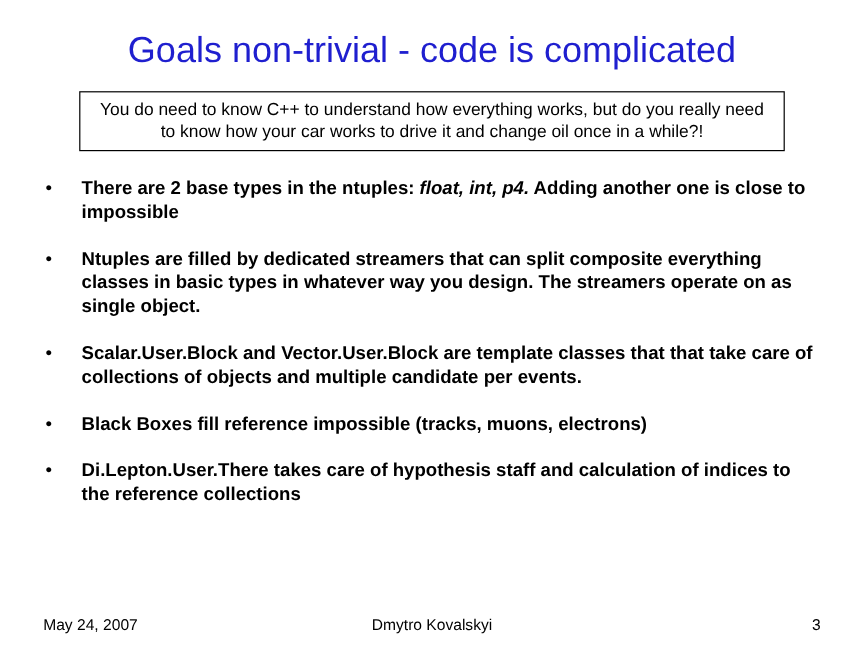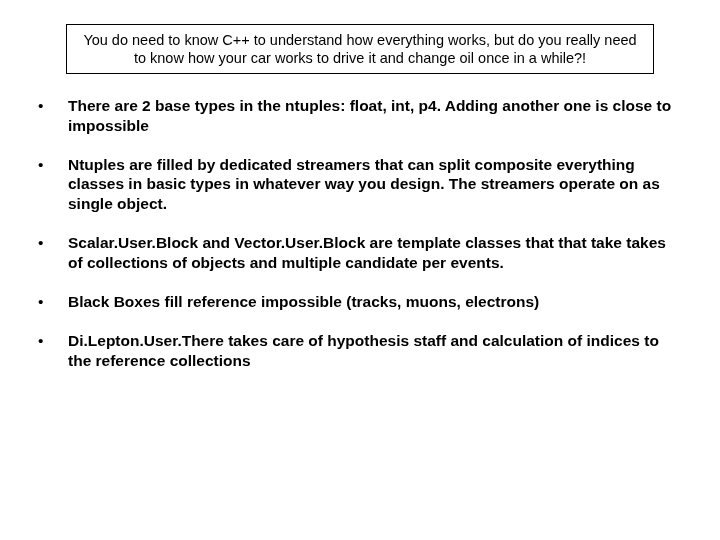--- a/index.html
+++ b/index.html
@@ -4,44 +4,50 @@
 <style>
   * { margin: 0; padding: 0; box-sizing: border-box; }
   html, body { width: 720px; height: 540px; background: #fff; font-family: Arial, Helvetica, sans-serif; color: #000; }
   .slide { width: 720px; height: 540px; position: relative; padding: 20px 36px 0 36px; }
   .title { color: #1f1fcf; font-size: 30px; text-align: center; margin: 6px 0 16px 0; font-weight: 400; }
   .callout { border: 1px solid #000; margin: 4px 30px 22px 30px; padding: 6px 10px; text-align: center; font-size: 14.5px; line-height: 1.25; }
   ul.bullets { list-style: none; margin: 0 6px 0 2px; }
   ul.bullets > li { display: flex; font-size: 15.5px; line-height: 1.25; margin-bottom: 20px; font-weight: 700; }
   ul.bullets > li .marker { flex: 0 0 30px; font-weight: 400; }
   ul.bullets > li .txt { flex: 1; font-weight: 700; }
-  ul.bullets > li .txt .ital { }
+  ul.bullets > li .txt .ital { font-style: italic; }
   .footer { position: absolute; left: 0; right: 0; bottom: 12px; padding: 0 36px; display: flex; justify-content: space-between; font-size: 13px; }
   .footer .center { position: absolute; left: 0; right: 0; text-align: center; }
 </style>
 </head>
 <body>
 
 <div class="slide">
+  <h1 class="title">Goals non-trivial - code is complicated</h1>
   <div class="callout">You do need to know C++ to understand how everything works, but do you really need to know how your car works to drive it and change oil once in a while?!</div>
   <ul class="bullets">
     <li>
         <span class="marker">•</span>
         <span class="txt"><span>There are 2 base types in the ntuples: </span><span class="ital">float, int, p4.</span><span> Adding another one is close to impossible</span></span>
       </li>
     <li>
         <span class="marker">•</span>
         <span class="txt"><span>Ntuples are filled by dedicated streamers that can split composite everything classes in basic types in whatever way you design. The streamers operate on as single object.</span><span class="ital"></span><span></span></span>
       </li>
     <li>
         <span class="marker">•</span>
-        <span class="txt"><span>Scalar.User.Block and Vector.User.Block are template classes that that take takes of collections of objects and multiple candidate per events.</span><span class="ital"></span><span></span></span>
+        <span class="txt"><span>Scalar.User.Block and Vector.User.Block are template classes that that take care of collections of objects and multiple candidate per events.</span><span class="ital"></span><span></span></span>
       </li>
     <li>
         <span class="marker">•</span>
         <span class="txt"><span>Black Boxes fill reference impossible (tracks, muons, electrons)</span><span class="ital"></span><span></span></span>
       </li>
     <li>
         <span class="marker">•</span>
         <span class="txt"><span>Di.Lepton.User.There takes care of hypothesis staff and calculation of indices to the reference collections</span><span class="ital"></span><span></span></span>
       </li>
   </ul>
+  <div class="footer">
+    <span>May 24, 2007</span>
+    <span class="center">Dmytro Kovalskyi</span>
+    <span>3</span>
+  </div>
 </div>
 
 </body></html>

